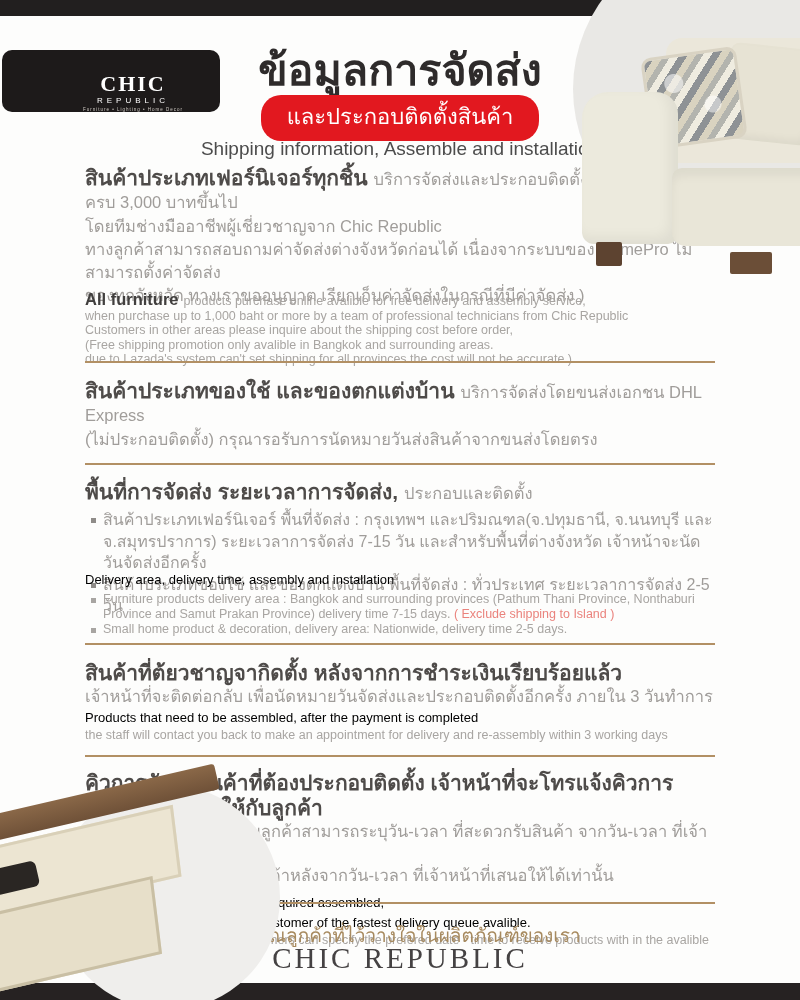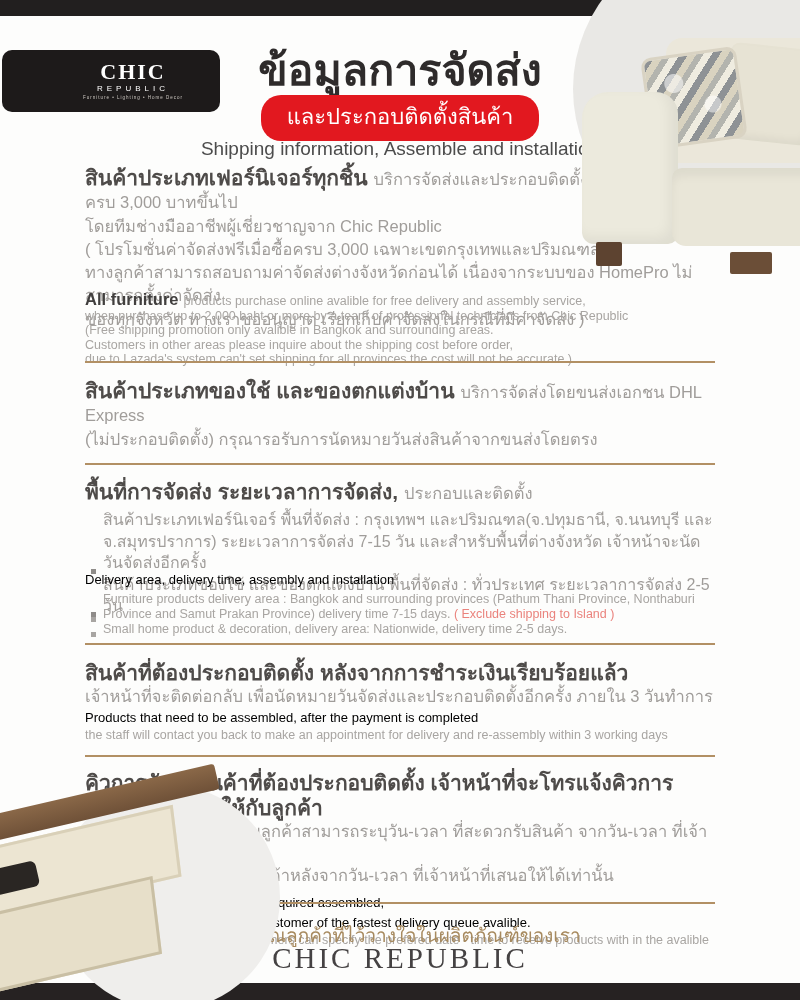--- a/index.html
+++ b/index.html
@@ -3,21 +3,21 @@
 <meta charset="utf-8">
 <style>
   * { margin:0; padding:0; box-sizing:border-box; }
   html,body { width:800px; height:1000px; }
   body { font-family:"Liberation Sans","DejaVu Sans",sans-serif; background:#ffffff; }
   .page { position:relative; width:800px; height:1000px; background:#fdfdfc; overflow:hidden; }
 
   
   .top-bar { position:absolute; top:0; left:0; width:800px; height:16px; background:#221f1f; z-index:1; }
   .logo-box { position:absolute; top:50px; left:2px; width:218px; height:62px; background:#1d1a1a;
-              border-radius:10px; display:flex; align-items:center; justify-content:center; gap:14px; z-index:4;padding-left:44px; }
+              border-radius:10px; display:flex; align-items:flex-end; justify-content:center; gap:14px; z-index:4;padding-left:44px; }
   .chic-logo { text-align:center; color:#fff; line-height:1; }
   .chic-name { font-family:"Liberation Serif",serif; font-size:22px; font-weight:bold; letter-spacing:2px; }
   .chic-sub  { font-size:8px; letter-spacing:4px; margin-top:2px; }
   .chic-tag  { font-size:4.5px; letter-spacing:1px; margin-top:3px; color:#cfcac4; }
   .ashley-logo { display:flex; align-items:center; gap:4px; color:#fff; }
   .ash-house { width:26px; height:26px; }
   .ash-name { font-family:"Liberation Serif",serif; font-size:24px; font-weight:bold; line-height:1; }
   .ash-sub  { font-size:5.5px; letter-spacing:1.6px; color:#d8d4cf; margin-top:1px; }
 
   .title-th { position:absolute; top:36px; left:0; width:800px; text-align:center;
@@ -60,21 +60,21 @@
 
   
   .abs { position:absolute; left:85px; width:634px; z-index:2; }
   .th-line { font-size:16.5px; line-height:23.3px; color:#a09d9a; }
   .th-lead { font-size:21px; font-weight:bold; color:#4e4b49; margin-right:6px; }
   .en-line { font-size:12.5px; line-height:14.6px; color:#a8a5a2; }
   .en-lead { font-size:16.5px; font-weight:bold; color:#413f3e; margin-right:5px; }
   .en-bold { font-size:13px; font-weight:normal; color:#000000; line-height:20px; }
   .divider { position:absolute; left:85px; width:630px; height:2px; background:#b29064; z-index:2; }
 
-  .bullet { display:flex;align-items:flex-end; }
+  .bullet { display:flex; }
   .bullet .dot { flex:0 0 auto; width:5px; height:5px; background:#8f8c89; margin:9px 7px 0 6px; }
   .bullet-en .dot { margin-top:6px; background:#a8a5a2; }
   .btxt-th { font-size:16px; line-height:21.5px; color:#a09d9a; }
   .btxt-en { font-size:12.5px; line-height:15px; color:#a8a5a2; }
   .red-note { color:#ea837d; }
 
   
   .footer-th { position:absolute; top:920px; left:0; width:800px; text-align:center;
                font-size:19px; color:#a78a5f; z-index:2; }
   .footer-logo { position:absolute; top:942px; left:0; width:800px; text-align:center;
@@ -111,31 +111,30 @@
   <div class="badge">
     <span>และประกอบติดตั้งสินค้า</span>
   </div>
   <div class="subtitle-en">Shipping information, Assemble and installation</div>
 
   <div class="abs" style="top:166px">
     <div class="th-line">
       <span class="th-lead">สินค้าประเภทเฟอร์นิเจอร์ทุกชิ้น</span><span>บริการจัดส่งและประกอบติดตั้งฟรี เมื่อซื้อสินค้าครบ 3,000 บาทขึ้นไป</span>
     </div>
     <div class="th-line">โดยทีมช่างมืออาชีพผู้เชี่ยวชาญจาก Chic Republic</div>
-    <div class="th-line">( โปรโมชั่นค่าจัดส่งฟรีเมื่อซื้อครบ 3,000 เฉพาะเขตกรุงเทพและปริมณฑล</div>
     <div class="th-line">ทางลูกค้าสามารถสอบถามค่าจัดส่งต่างจังหวัดก่อนได้ เนื่องจากระบบของ HomePro ไม่สามารถตั้งค่าจัดส่ง</div>
     <div class="th-line">ของทุกจังหวัด ทางเราขออนุญาต เรียกเก็บค่าจัดส่งในกรณีที่มีค่าจัดส่ง )</div>
   </div>
   <div class="abs" style="top:292px">
     <div class="en-line">
       <span class="en-lead">All furniture</span><span>products purchase online avalible for free delivery and assembly service,</span>
     </div>
-    <div class="en-line">when purchase up to 2,000 baht or more by a team of professional technicians from Chic Republic</div>
+    <div class="en-line">when purchase up to 1,000 baht or more by a team of professional technicians from Chic Republic</div>
+    <div class="en-line">Customers in other areas please inquire about the shipping cost before order,</div>
     <div class="en-line">(Free shipping promotion only avalible in Bangkok and surrounding areas.</div>
-    <div class="en-line">Customers in other areas please inquire about the shipping cost before order,</div>
     <div class="en-line">due to Lazada's system can't set shipping for all provinces the cost will not be accurate.)</div>
   </div>
   <div class="divider" style="top:361px"></div>
 
   <div class="abs" style="top:379px">
     <div class="th-line">
       <span class="th-lead">สินค้าประเภทของใช้ และของตกแต่งบ้าน</span><span>บริการจัดส่งโดยขนส่งเอกชน DHL Express</span>
     </div>
     <div class="th-line">(ไม่ประกอบติดตั้ง) กรุณารอรับการนัดหมายวันส่งสินค้าจากขนส่งโดยตรง</div>
   </div>
@@ -165,21 +164,21 @@
       </div>
       <div class="bullet bullet-en">
         <span class="dot"></span>
         <span class="btxt-en">Small home product &amp; decoration, delivery area: Nationwide, delivery time 2-5 days.</span>
       </div>
     </div>
   </div>
   <div class="divider" style="top:643px"></div>
 
   <div class="abs" style="top:661px">
-    <div class="th-lead" style="display:block;line-height:24px">สินค้าที่ต้องประกอบติดตั้ง หลังจากการชำระเงินเรียบร้อยแล้ว</div>
+    <div class="th-lead" style="display:block;line-height:24px">สินค้าที่ต้ยวชาญจากิดตั้ง หลังจากการชำระเงินเรียบร้อยแล้ว</div>
     <div class="th-line">เจ้าหน้าที่จะติดต่อกลับ เพื่อนัดหมายวันจัดส่งและประกอบติดตั้งอีกครั้ง ภายใน 3 วันทำการ</div>
     <div class="en-bold" style="">Products that need to be assembled, after the payment is completed</div>
     <div class="en-line">the staff will contact you back to make an appointment for delivery and re-assembly within 3 working days</div>
   </div>
   <div class="divider" style="top:755px"></div>
 
   <div class="abs" style="top:770px">
     <div class="th-lead" style="display:block;line-height:25px">คิวการจัดส่งสินค้าที่ต้องประกอบติดตั้ง เจ้าหน้าที่จะโทรแจ้งคิวการขนส่งที่เร็วที่สุดให้กับลูกค้า</div>
     <div class="th-line" style="line-height:22px">(ตามลำดับคำสั่งซื้อ) โดยลูกค้าสามารถระบุวัน-เวลา ที่สะดวกรับสินค้า จากวัน-เวลา ที่เจ้าหน้าที่จัดคิวให้ได้</div>
     <div class="th-line" style="line-height:22px">หรือขอระบุ วัน-เวลารับสินค้าหลังจากวัน-เวลา ที่เจ้าหน้าที่เสนอให้ได้เท่านั้น</div>

